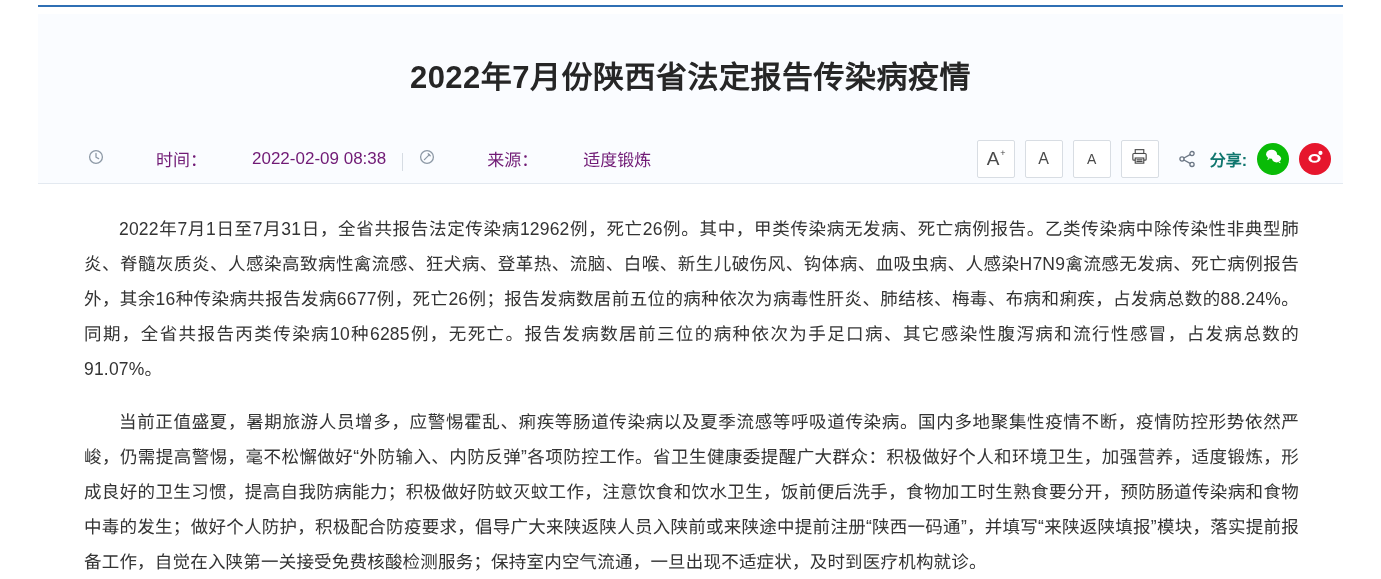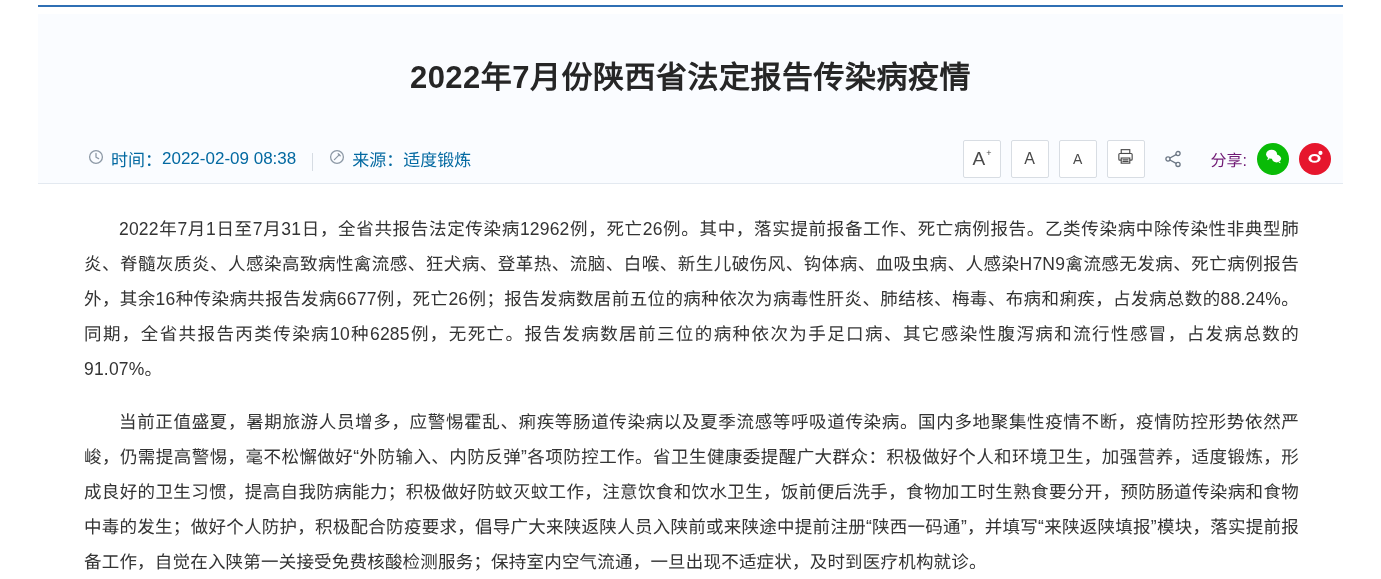--- a/index.html
+++ b/index.html
@@ -78,21 +78,22 @@
   .meta-sep {
     display: inline-block;
     width: 1px;
     height: 18px;
     background: #d6dce3;
     margin: 0 16px;
     position: relative;
     top: 3px;
   }
   .meta-text {
-    color: #0369a1;
+    color: #701a75;
+    margin-left: 45px;
   }
   .meta-right {
     position: absolute;
     right: 12px;
     top: 8px;
     display: flex;
     align-items: center;
     gap: 10px;
   }
   .sq-btn {
@@ -112,22 +113,23 @@
   .sq-btn.small-a { font-size: 16px; }
   .sq-btn.tiny-a { font-size: 14px; }
   .sq-btn sup {
     font-size: 9px;
     position: relative;
     top: -6px;
     left: 1px;
   }
   .share-label {
     font-size: 16px;
-    color: #701a75;
-    margin-left: 18px;
+    color: #0f766e;
+    margin-left: 3px;
+    font-weight: bold;
   }
   .share-icon-svg {
     margin-left: 8px;
     color: #6b7684;
     display: flex;
     align-items: center;
   }
   .round-btn {
     width: 32px;
     height: 32px;
@@ -247,17 +249,17 @@
               <circle cx="15.2" cy="6.2" r="2.2"></circle>
             </svg>
           </span>
         </div>
 
       </div>
     </div>
   </div>
 
   <div class="content">
-    <p class="para">2022年7月1日至7月31日，全省共报告法定传染病12962例，死亡26例。其中，落实提前报备工作、死亡病例报告。乙类传染病中除传染性非典型肺炎、脊髓灰质炎、人感染高致病性禽流感、狂犬病、登革热、流脑、白喉、新生儿破伤风、钩体病、血吸虫病、人感染H7N9禽流感无发病、死亡病例报告外，其余16种传染病共报告发病6677例，死亡26例；报告发病数居前五位的病种依次为病毒性肝炎、肺结核、梅毒、布病和痢疾，占发病总数的88.24%。同期，全省共报告丙类传染病10种6285例，无死亡。报告发病数居前三位的病种依次为手足口病、其它感染性腹泻病和流行性感冒，占发病总数的91.07%。</p>
+    <p class="para">2022年7月1日至7月31日，全省共报告法定传染病12962例，死亡26例。其中，甲类传染病无发病、死亡病例报告。乙类传染病中除传染性非典型肺炎、脊髓灰质炎、人感染高致病性禽流感、狂犬病、登革热、流脑、白喉、新生儿破伤风、钩体病、血吸虫病、人感染H7N9禽流感无发病、死亡病例报告外，其余16种传染病共报告发病6677例，死亡26例；报告发病数居前五位的病种依次为病毒性肝炎、肺结核、梅毒、布病和痢疾，占发病总数的88.24%。同期，全省共报告丙类传染病10种6285例，无死亡。报告发病数居前三位的病种依次为手足口病、其它感染性腹泻病和流行性感冒，占发病总数的91.07%。</p>
     <p class="para">当前正值盛夏，暑期旅游人员增多，应警惕霍乱、痢疾等肠道传染病以及夏季流感等呼吸道传染病。国内多地聚集性疫情不断，疫情防控形势依然严峻，仍需提高警惕，毫不松懈做好“外防输入、内防反弹”各项防控工作。省卫生健康委提醒广大群众：积极做好个人和环境卫生，加强营养，适度锻炼，形成良好的卫生习惯，提高自我防病能力；积极做好防蚊灭蚊工作，注意饮食和饮水卫生，饭前便后洗手，食物加工时生熟食要分开，预防肠道传染病和食物中毒的发生；做好个人防护，积极配合防疫要求，倡导广大来陕返陕人员入陕前或来陕途中提前注册“陕西一码通”，并填写“来陕返陕填报”模块，落实提前报备工作，自觉在入陕第一关接受免费核酸检测服务；保持室内空气流通，一旦出现不适症状，及时到医疗机构就诊。</p>
   </div>
 
 </div>
 
 </body></html>

